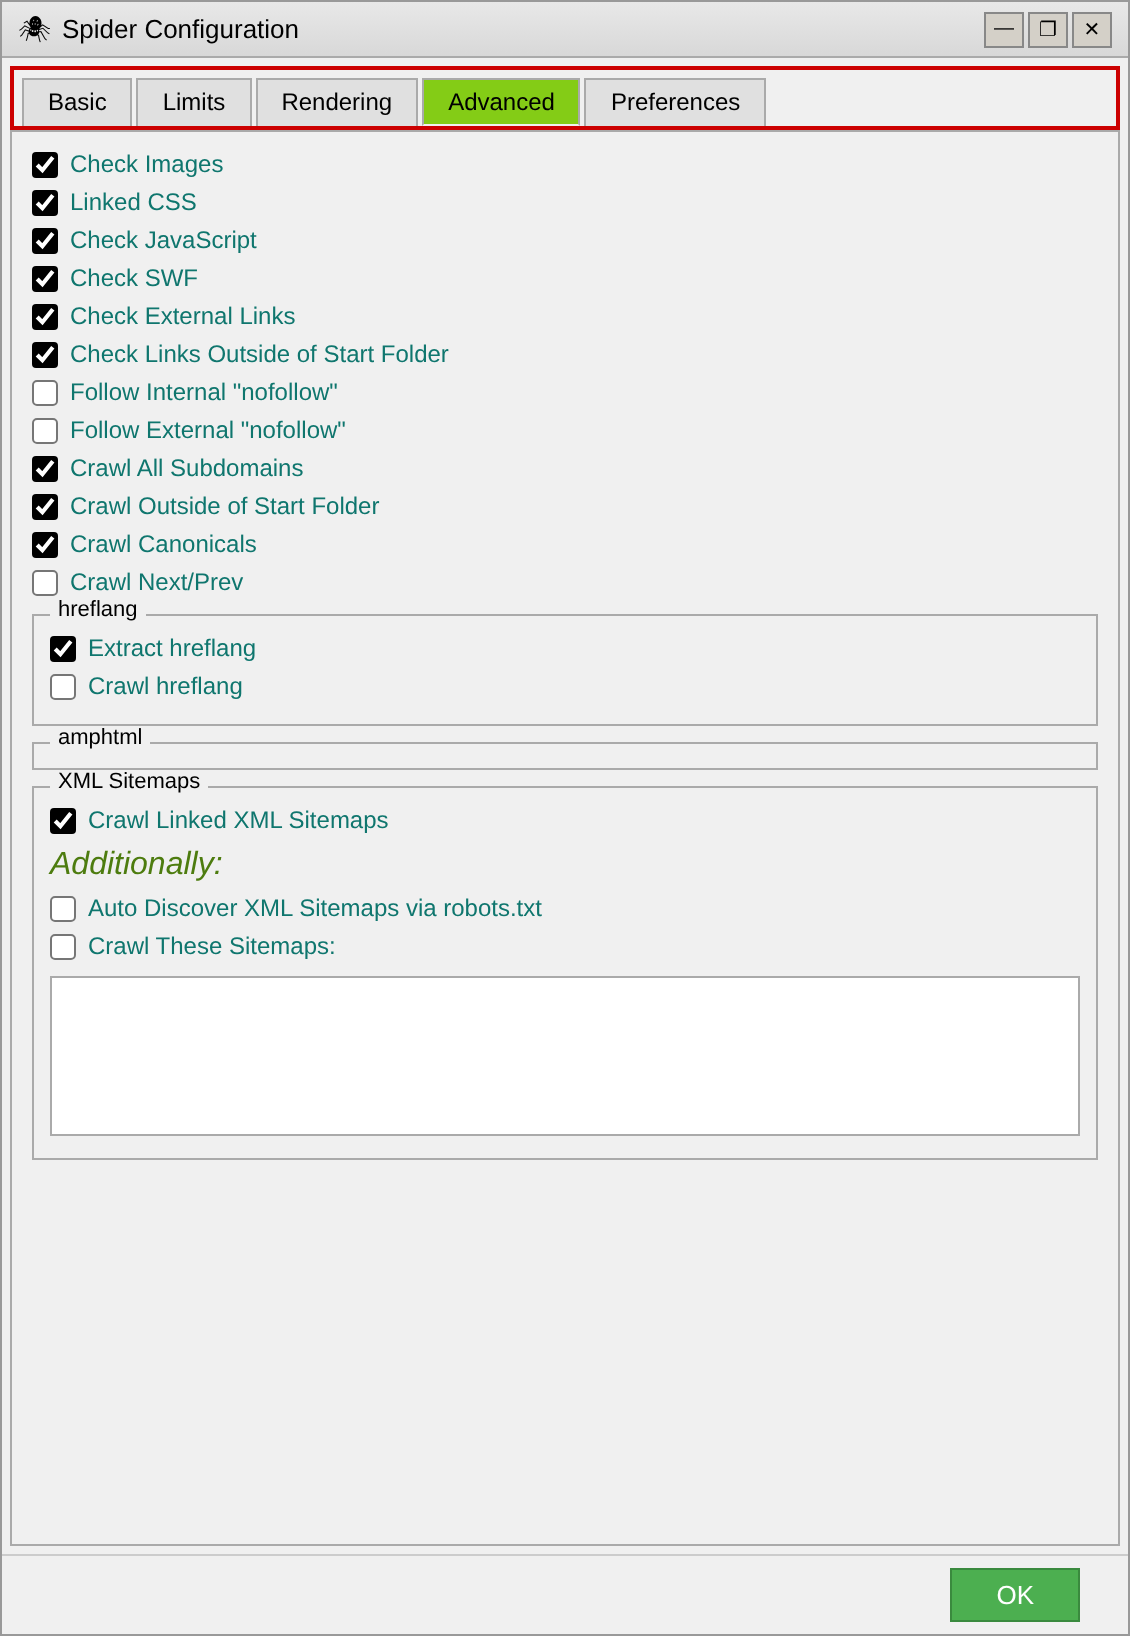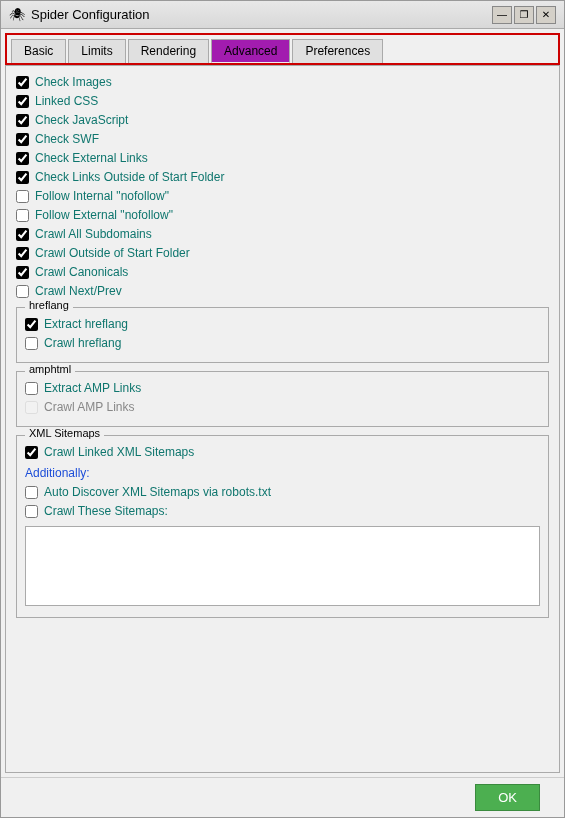--- a/index.html
+++ b/index.html
@@ -65,21 +65,21 @@
       padding: 4px 12px;
       background: #e0e0e0;
       border: 1px solid #aaa;
       border-bottom: none;
       cursor: pointer;
       font-size: 12px;
       margin-right: 2px;
       color: #000;
     }
     .tab.active {
-      background: #a21caf;
+      background: #84cc16;
       border-bottom: 1px solid #f0f0f0;
       font-weight: normal;
     }
     .content-area {
       flex: 1;
       overflow: hidden;
       display: flex;
       flex-direction: column;
       margin: 0 4px 4px 4px;
       border: 1px solid #aaa;
@@ -126,23 +126,24 @@
       left: 8px;
       background: #f0f0f0;
       padding: 0 4px;
       font-size: 11px;
       color: #000;
     }
     .group-box-content {
       margin-top: 4px;
     }
     .xml-sitemaps-text {
-      font-size: 12px;
-      color: #1d4ed8;
+      font-size: 16px;
+      color: #4d7c0f;
       margin: 6px 0 4px 0;
+      font-style: italic;
     }
     .textarea-box {
       width: 100%;
       height: 80px;
       border: 1px solid #aaa;
       background: #fff;
       margin-top: 4px;
       resize: none;
       font-size: 12px;
     }
@@ -252,30 +253,20 @@
           </div>
           <div class="checkbox-row">
             <input type="checkbox" style="">
             <span class="checkbox-label">Crawl hreflang</span>
           </div>
         </div>
       </div>
 
       <div class="group-box">
         <span class="group-box-legend">amphtml</span>
-        <div class="group-box-content">
-          <div class="checkbox-row">
-            <input type="checkbox" style="">
-            <span class="checkbox-label">Extract AMP Links</span>
-          </div>
-          <div class="checkbox-row disabled">
-            <input type="checkbox" disabled="" style="">
-            <span class="checkbox-label">Crawl AMP Links</span>
-          </div>
-        </div>
       </div>
 
       <div class="group-box">
         <span class="group-box-legend">XML Sitemaps</span>
         <div class="group-box-content">
           <div class="checkbox-row">
             <input type="checkbox" checked="" style="">
             <span class="checkbox-label">Crawl Linked XML Sitemaps</span>
           </div>
           <div class="xml-sitemaps-text">Additionally:</div>

